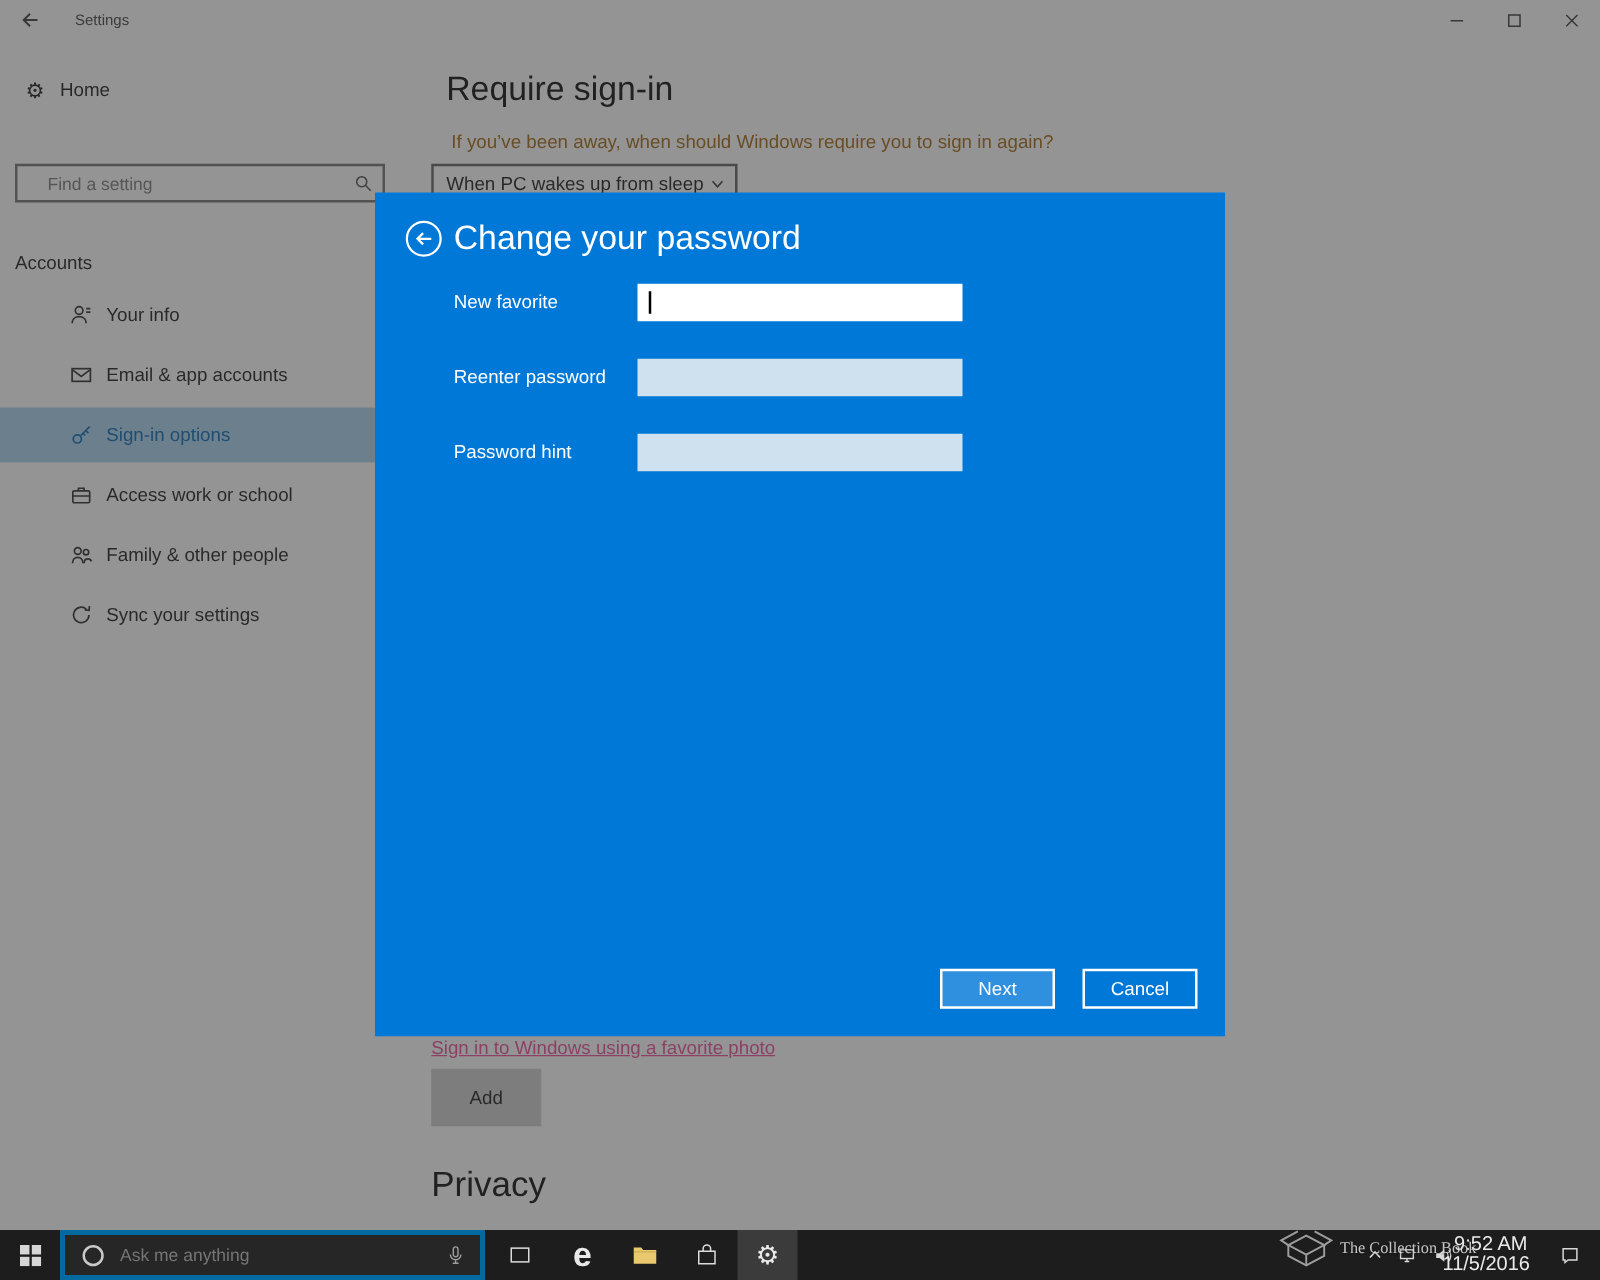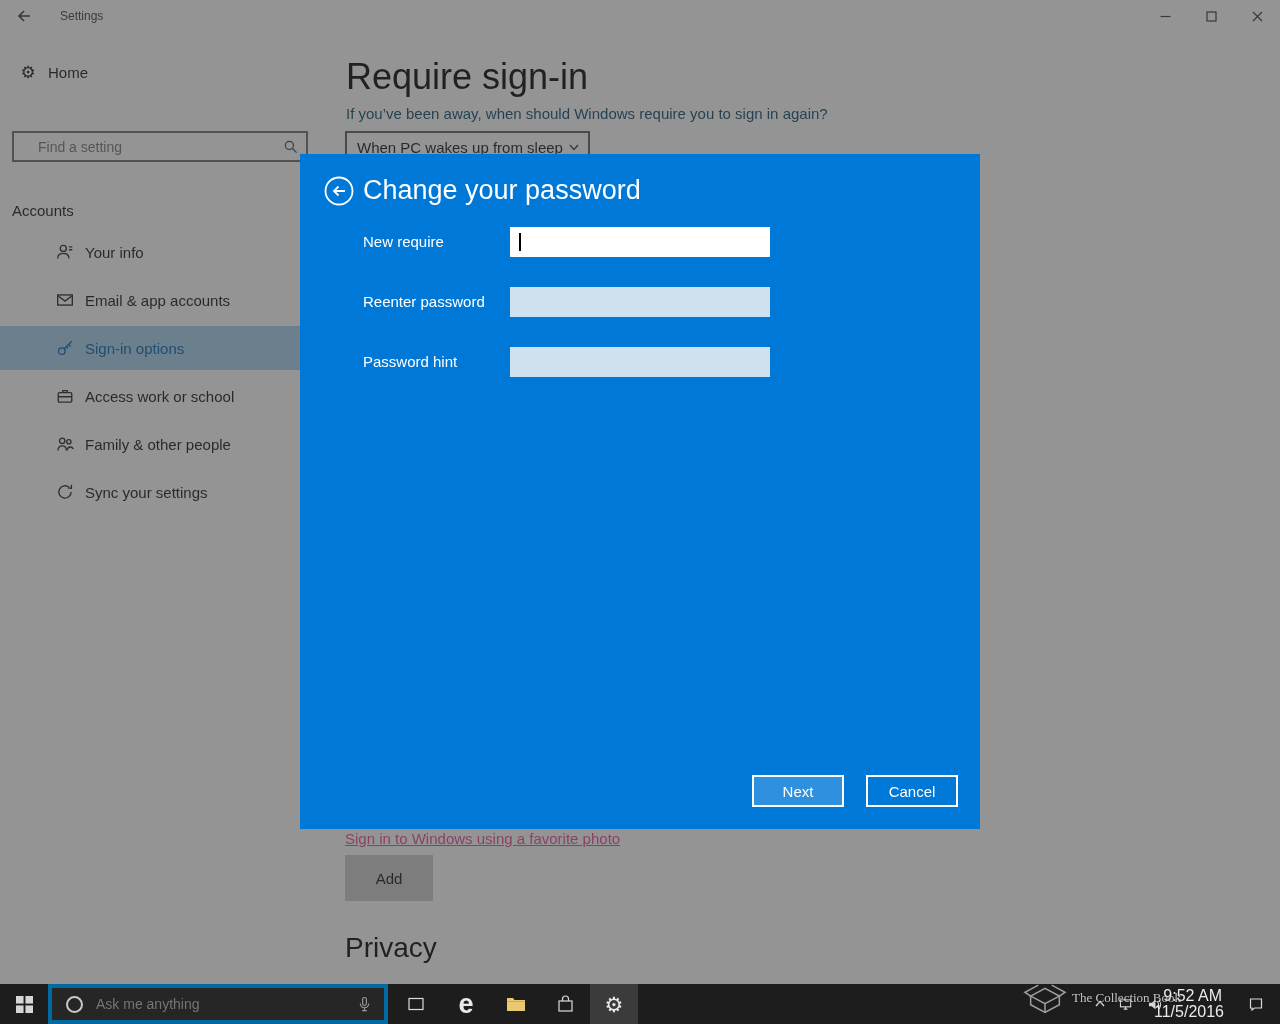--- a/index.html
+++ b/index.html
@@ -21,22 +21,22 @@
   .find-box input { flex:1; border:none; outline:none; font-size:14px; color:#555; padding-left:24px; background:transparent; font-family:"Liberation Sans", sans-serif; }
   .find-box .mag { margin-right:8px; color:#444; }
   .side-heading { position:absolute; left:12px; top:170px; font-size:15px; color:#111; }
   .nav-item { position:absolute; left:0; width:320px; height:44px; display:flex; align-items:center; color:#111; cursor:default;padding-left:37px; }
   .nav-item .nicon { width:24px; margin-left:16px; display:flex; justify-content:center; color:#222; }
   .nav-item .nlabel { margin-left:8px; font-size:15px; }
   .nav-item.selected { background:#a6d1f0; color:#0063b1; }
   .nav-item.selected .nicon { color:#0063b1; }
 
   .content { position:absolute; left:345px; top:32px; width:935px; height:952px; }
-  .page-h1 { position:absolute; left:1px; top:24px; font-size:36px; font-weight:300; color:#000; }
-  .question { position:absolute; left:1px; top:73px; font-size:15px; color:#0c4a6e; }
+  .page-h1 { position:absolute; left:12px; top:24px; font-size:27px; font-weight:300; color:#000; }
+  .question { position:absolute; left:16px; top:73px; font-size:15px; color:#a16207; }
   .dropdown { position:absolute; left:0; top:99px; width:245px; height:32px; border:2px solid #5c5c5c; background:#fff; display:flex; align-items:center; }
   .dropdown .dval { flex:1; padding-left:10px; font-size:15px; color:#111; white-space:nowrap; overflow:hidden; }
   .dropdown .chev { margin-right:8px; color:#333; }
   .photo-caption { position:absolute; left:0; top:798px; font-size:15px; color:#ec4899;text-decoration:underline; }
   .add-btn { position:absolute; left:0; top:823px; width:88px; height:46px; background:#cccccc; border:none; font-size:15px; color:#111; font-family:"Liberation Sans", sans-serif; }
   .privacy-h { position:absolute; left:0; top:900px; font-size:28px; font-weight:300; color:#000; }
 
   
   .dim { position:absolute; left:0; top:0; width:1280px; height:984px; background:rgba(60,60,60,0.55); z-index:10; }
 
@@ -207,21 +207,21 @@
   <div class="dialog">
     <div class="dlg-back">
       <svg width="32" height="32" viewBox="0 0 32 32" fill="none" stroke="currentColor" stroke-width="1.8">
           <circle cx="16" cy="16" r="13.5"></circle>
           <path d="M22 16 H11 M15.5 11.5 L11 16 L15.5 20.5"></path>
         </svg>
     </div>
     <div class="dlg-title">Change your password</div>
 
     <div class="dlg-row r0">
-      <span class="dlg-label">New require</span>
+      <span class="dlg-label">New favorite</span>
       <span class="dlg-field white">
         <input type="password" value="" style="">
         <span class="caret"></span>
       </span>
     </div>
     <div class="dlg-row r1">
       <span class="dlg-label">Reenter password</span>
       <span class="dlg-field blue">
         <input type="password" value="" style="">
       </span>

